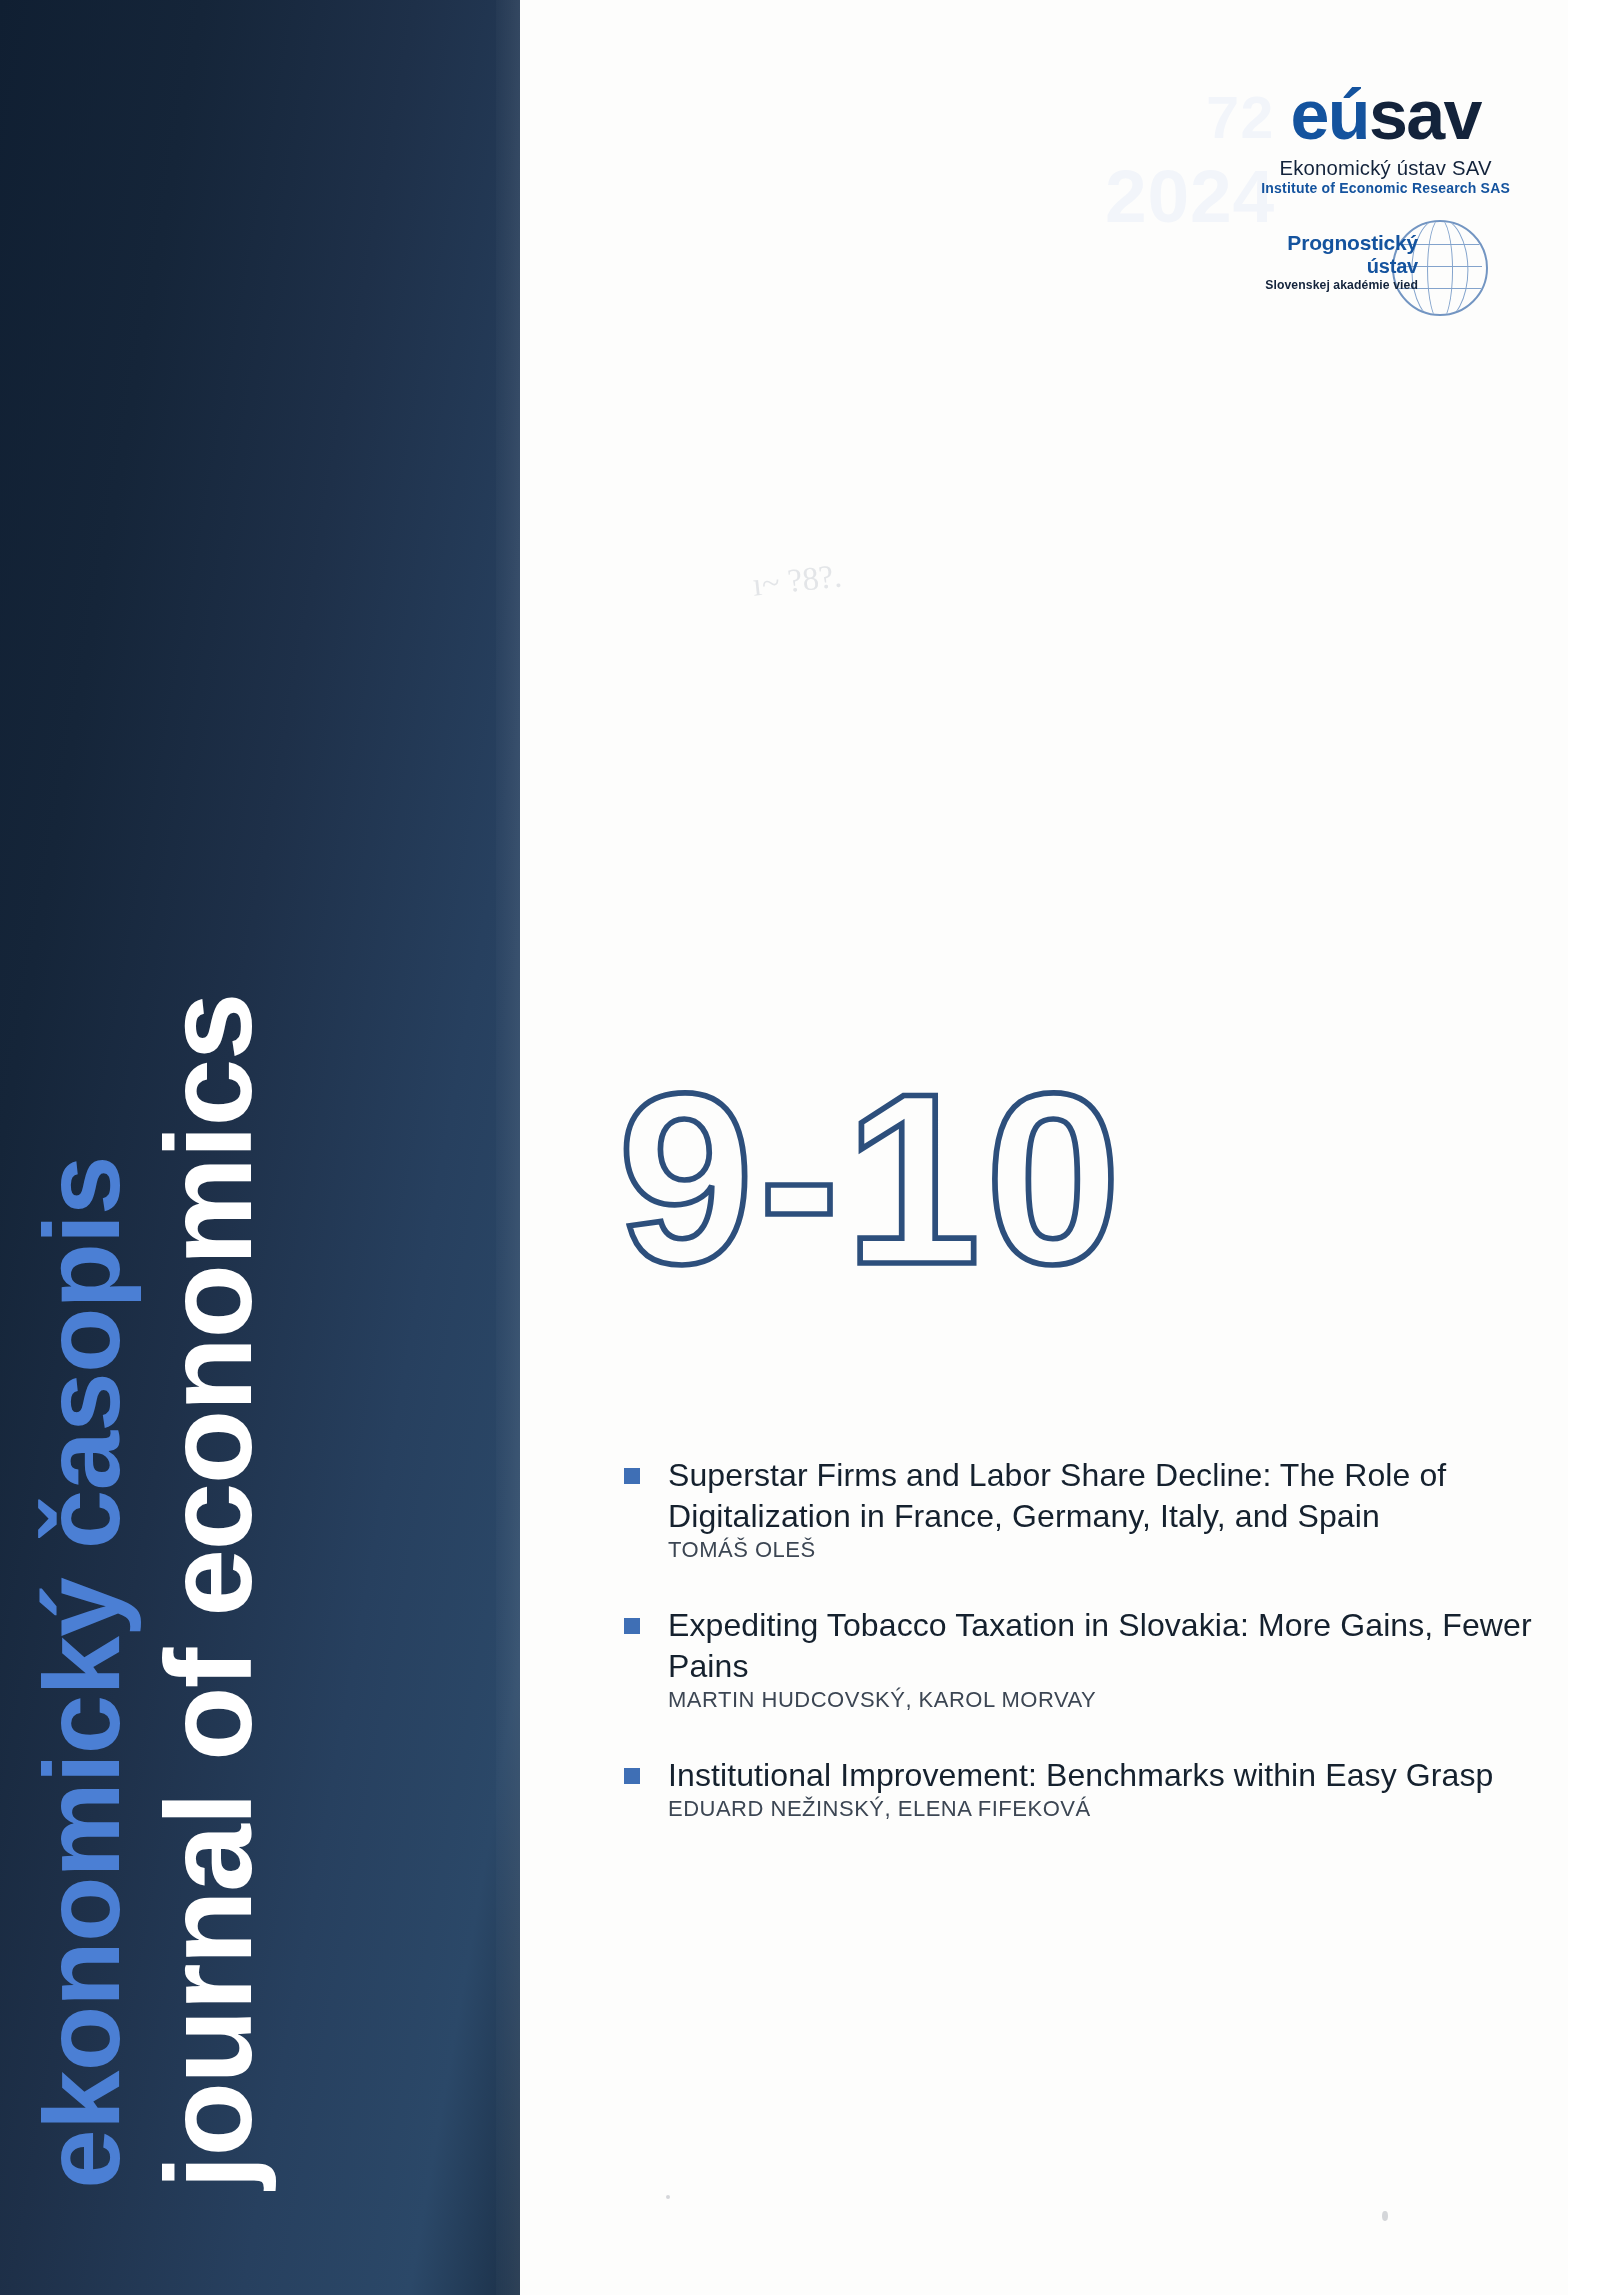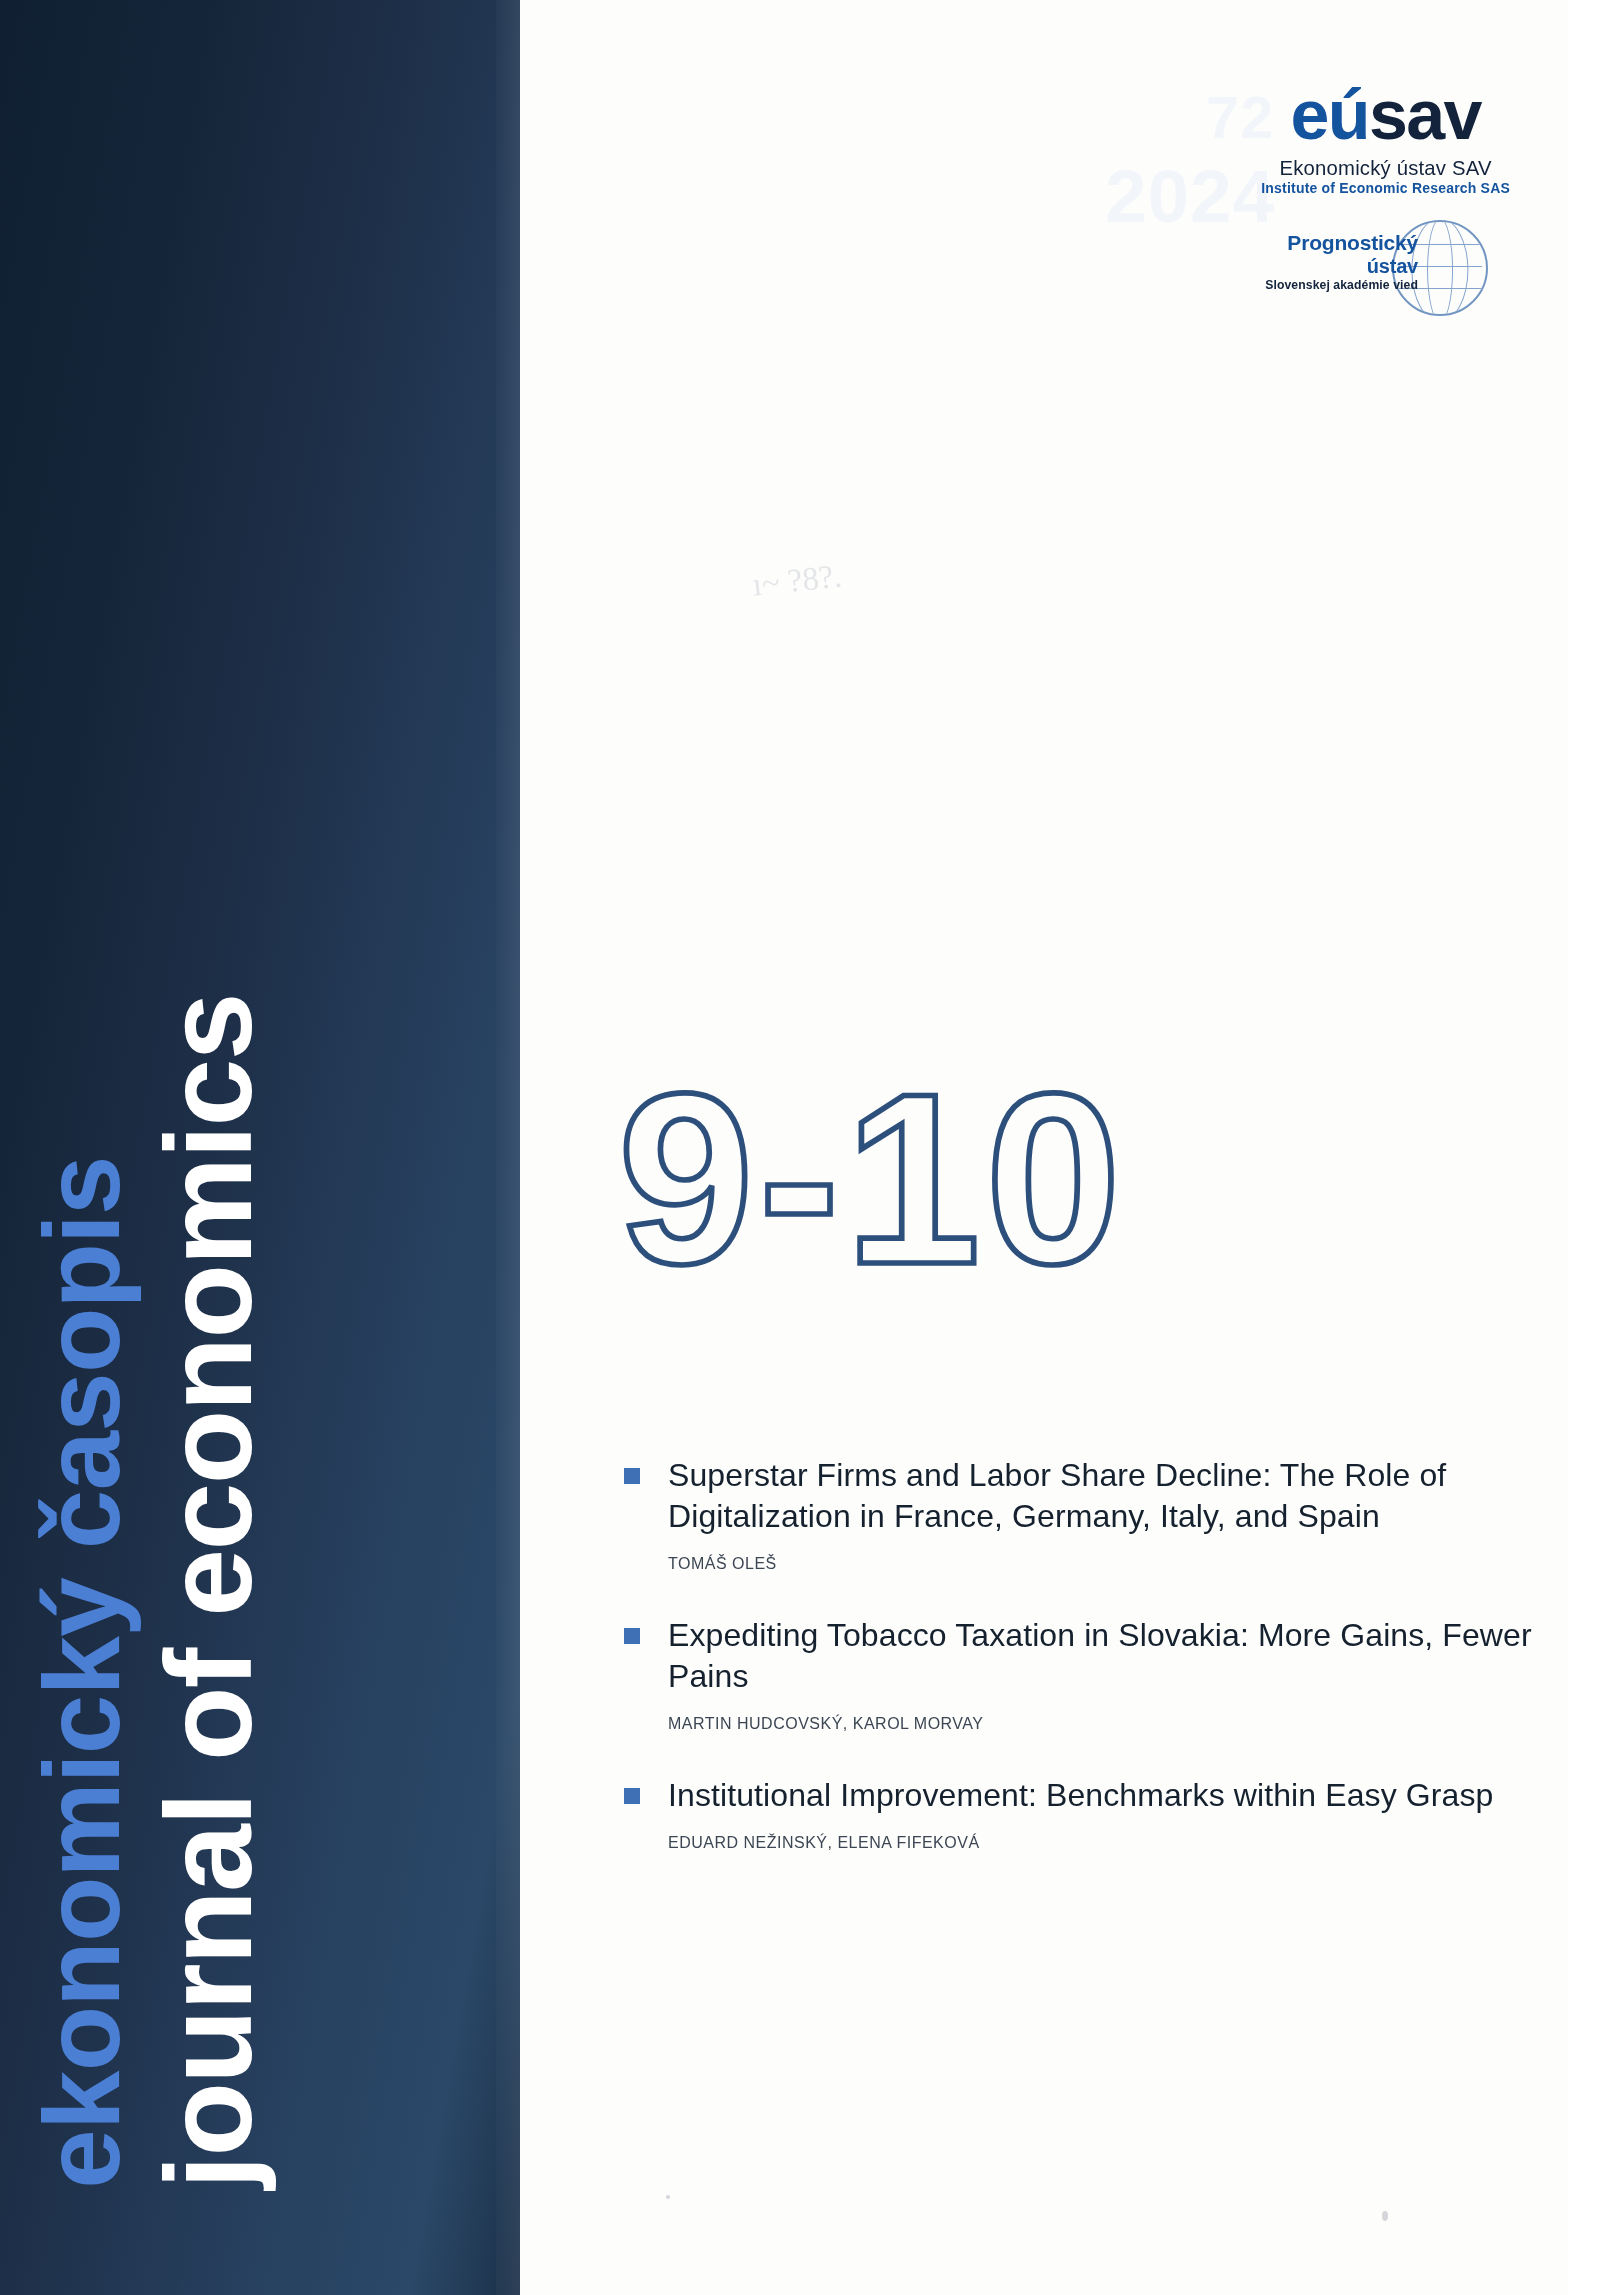--- a/index.html
+++ b/index.html
@@ -227,22 +227,22 @@
     width: 16.3px; height: 16.3px;
     background: #3f6fb5;
   }
   .item .title {
     font-size: 32px;
     line-height: 1.28;
     color: #15212e;
     letter-spacing: 0.1px;
   }
   .item .authors {
-    margin-top: 18px;
-    font-size: 16px;
+    margin-top: 0;
+    font-size: 22px;
     letter-spacing: 0.5px;
     color: #3c4653;
   }
 
   .specks i {
     position: absolute;
     background: #b9bcc1;
     border-radius: 50%;
     opacity: .6;
   }

